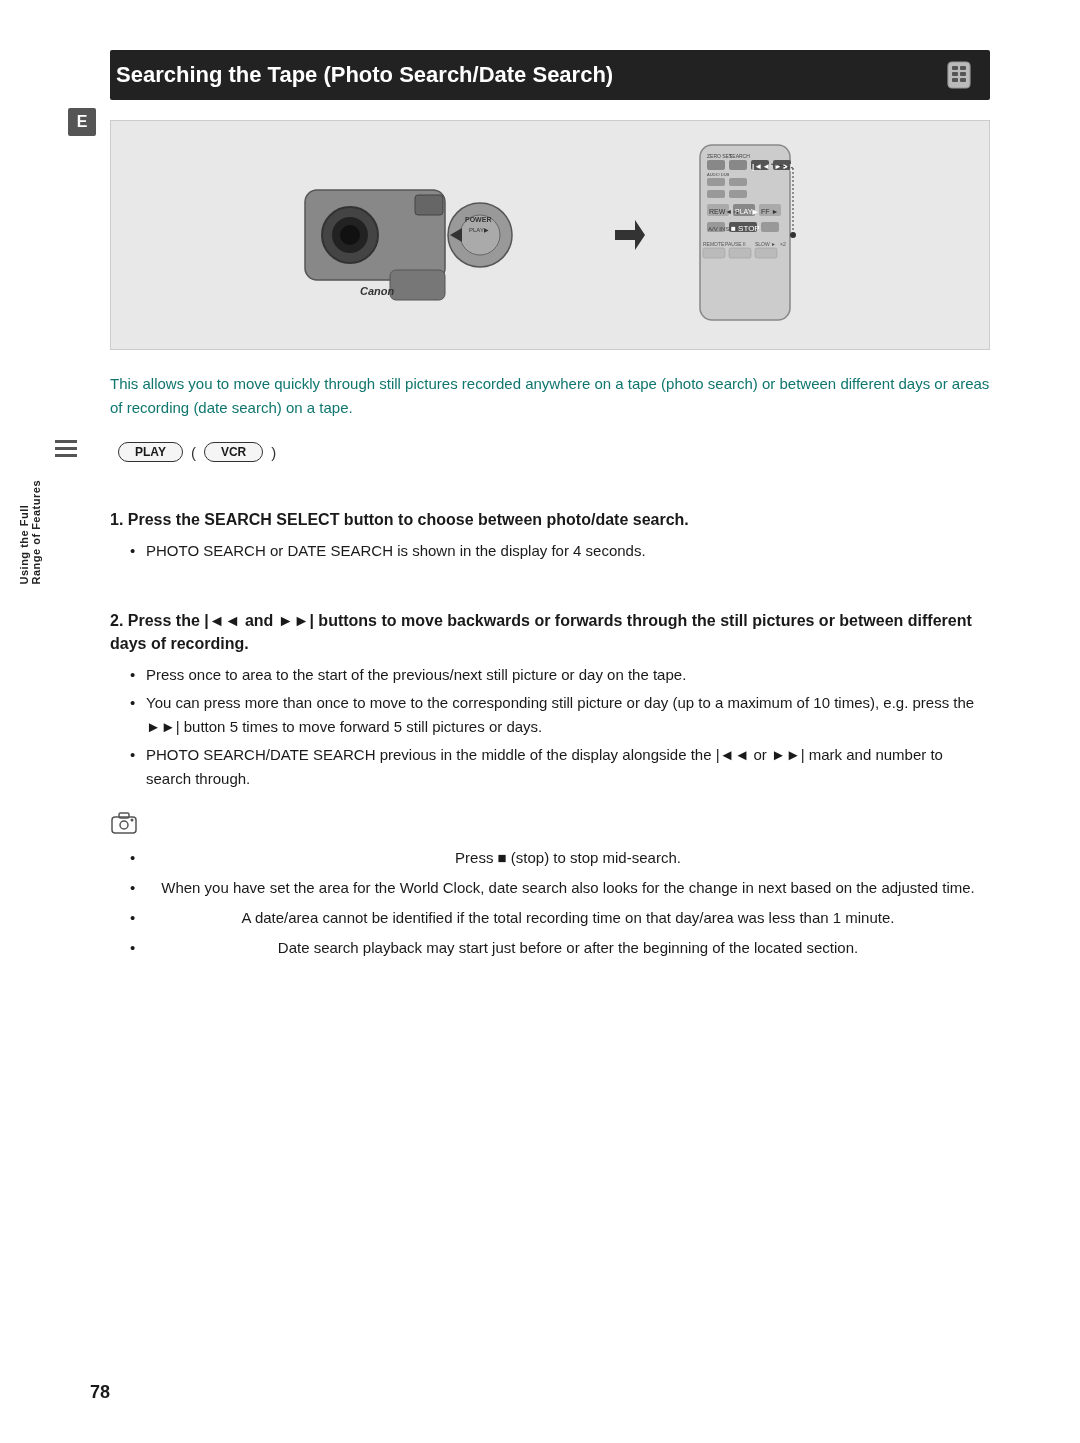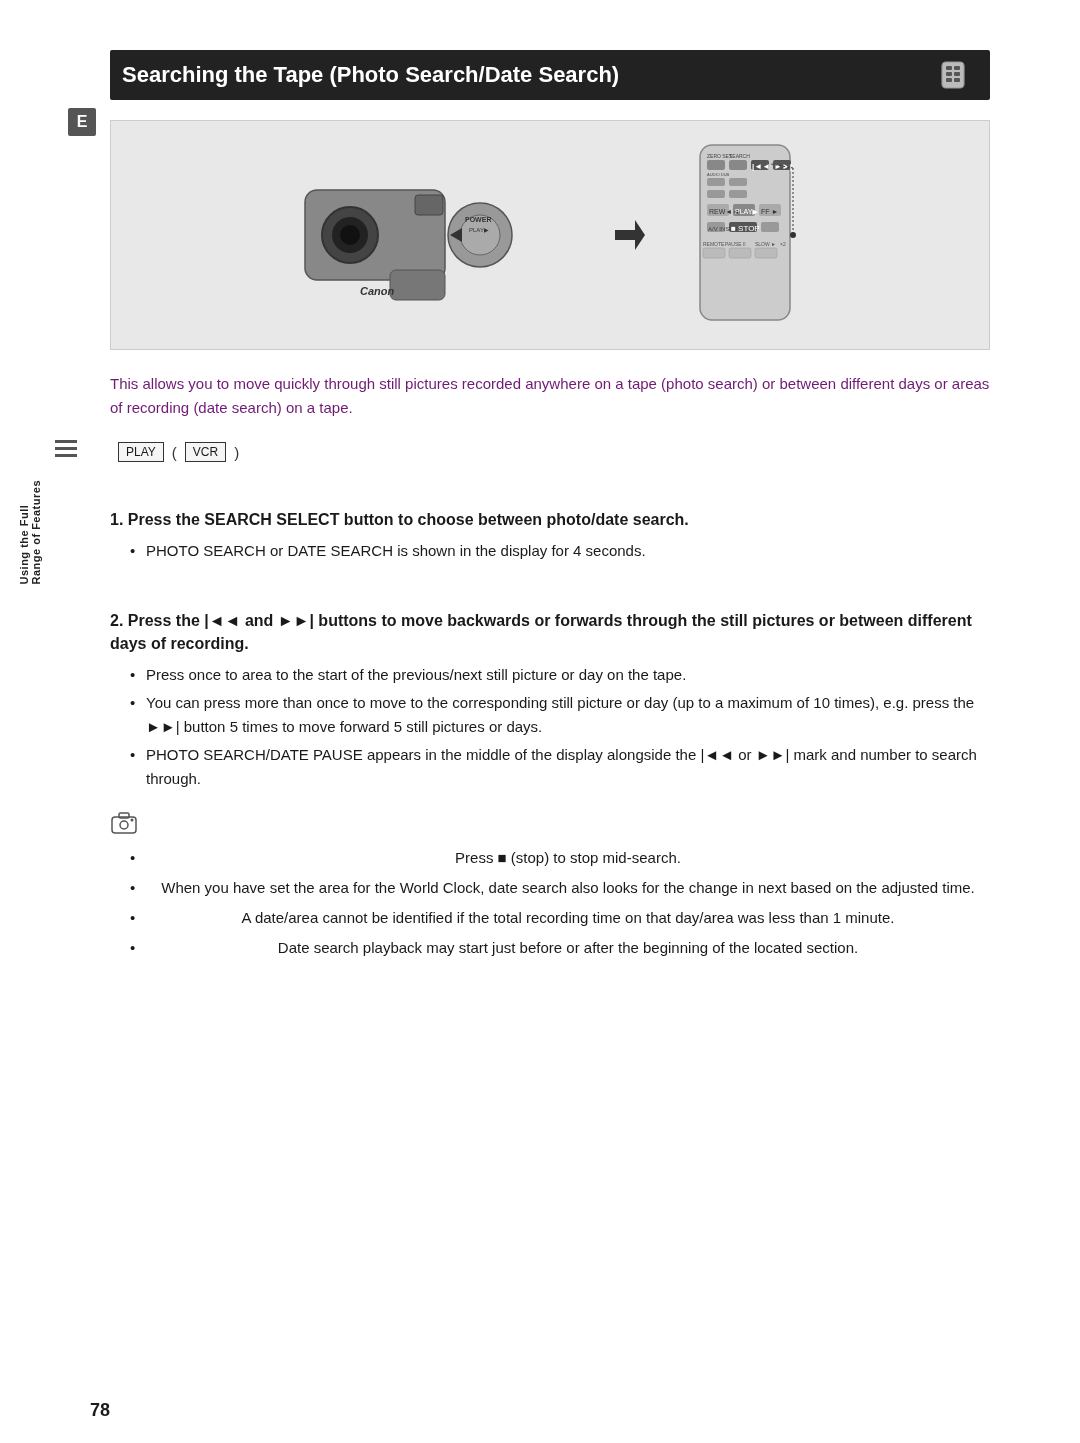--- a/index.html
+++ b/index.html
@@ -49,21 +49,21 @@
       height: 3px;
       background: #555;
     }
 
     
     .page-title-bar {
       background: #222;
       color: #fff;
       font-size: 22px;
       font-weight: bold;
-      padding: 10px 12px;
+      padding: 10px 6px;
       display: flex;
       align-items: center;
       justify-content: space-between;
       margin-bottom: 20px;
       border-radius: 2px;
     }
 
     .title-icon {
       width: 38px;
       height: 30px;
@@ -90,37 +90,37 @@
       width: 100%;
       height: 100%;
       padding: 20px;
     }
 
     
     .intro-text {
       font-size: 15px;
       line-height: 1.6;
       margin-bottom: 22px;
-      color: #701a75;
+      color: #0f766e;
     }
 
     
     .mode-badges {
       display: flex;
       align-items: center;
       gap: 8px;
       margin-bottom: 16px;
     }
 
     .badge {
       border: 1.5px solid #333;
-      padding: 2px 7px;
+      padding: 2px 16px;
       font-size: 12px;
-      font-weight: normal;
-      border-radius: 0;
+      font-weight: bold;
+      border-radius: 10px;
       background: #f5f5f5;
     }
 
     .badge-paren {
       font-size: 15px;
       color: #333;
     }
 
     
     .step {
@@ -186,21 +186,21 @@
 
     .note-list li::before {
       content: "•";
       position: absolute;
       left: 0;
     }
 
     
     .page-number {
       position: absolute;
-      bottom: 22px;
+      bottom: 40px;
       left: 90px;
       font-size: 18px;
       font-weight: bold;
       color: #1a1a1a;
     }
 
     
     .e-marker {
       position: absolute;
       left: 68px;
@@ -346,21 +346,21 @@
   </div>
 
   <div class="step">
     <div class="step-heading">
       <span class="step-number">2.</span>
       <span>Press the |◄◄ and ►►| buttons to move backwards or forwards through the still pictures or between different days of recording.</span>
     </div>
     <ul class="bullet-list">
       <li>Press once to area to the start of the previous/next still picture or day on the tape.</li>
       <li>You can press more than once to move to the corresponding still picture or day (up to a maximum of 10 times), e.g. press the ►►| button 5 times to move forward 5 still pictures or days.</li>
-      <li>PHOTO SEARCH/DATE PAUSE appears in the middle of the display alongside the |◄◄ or ►►| mark and number to search through.</li>
+      <li>PHOTO SEARCH/DATE SEARCH previous in the middle of the display alongside the |◄◄ or ►►| mark and number to search through.</li>
     </ul>
   </div>
 
   <div class="note-section">
     
     <svg class="note-icon" viewBox="0 0 28 28" xmlns="http://www.w3.org/2000/svg">
       <rect x="2" y="8" width="24" height="16" rx="3" fill="none" stroke="#555" stroke-width="1.5"></rect>
       <rect x="9" y="4" width="10" height="5" rx="1.5" fill="none" stroke="#555" stroke-width="1.5"></rect>
       <circle cx="14" cy="16" r="4" fill="none" stroke="#555" stroke-width="1.5"></circle>
       <circle cx="22" cy="11" r="1.5" fill="#555"></circle>

